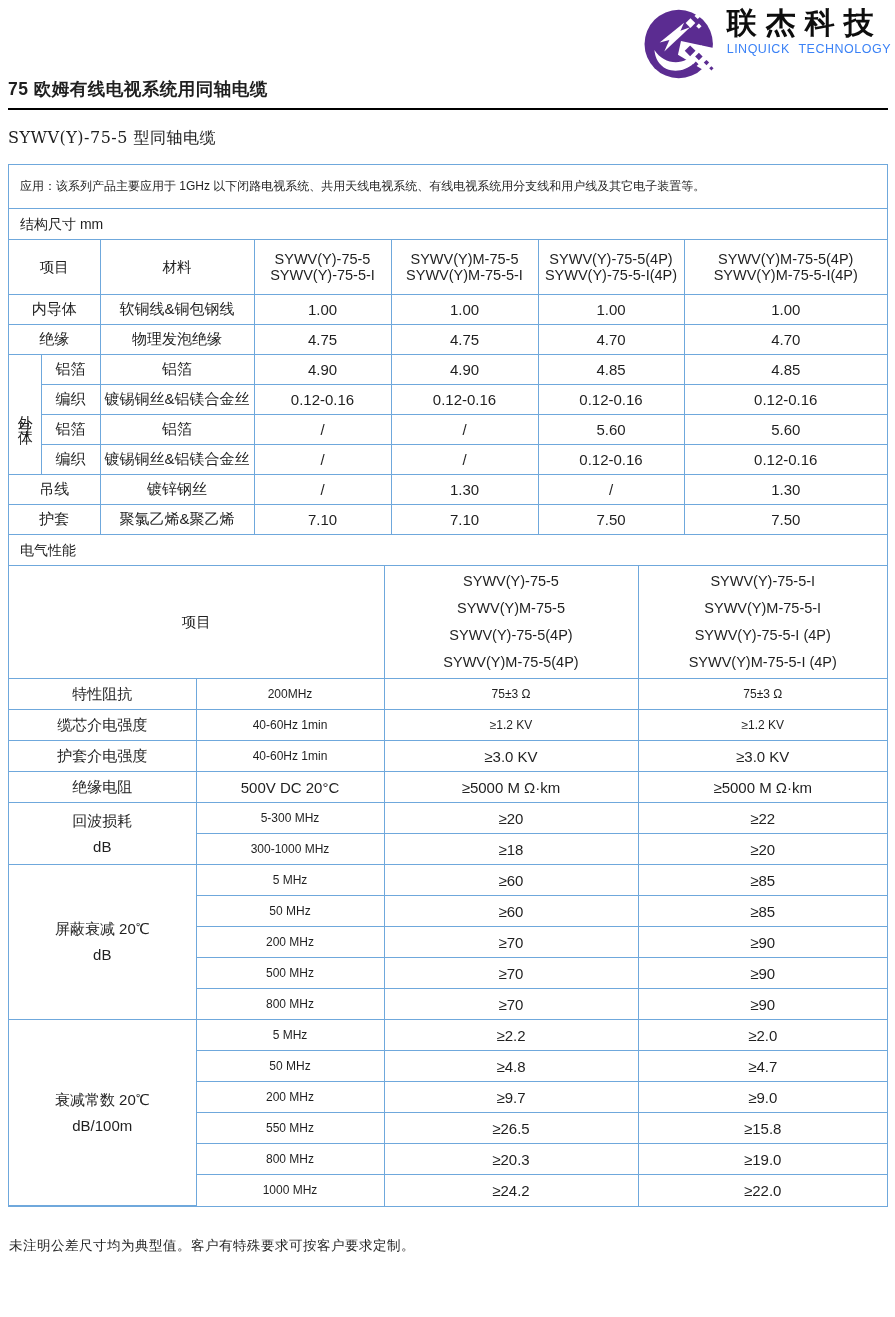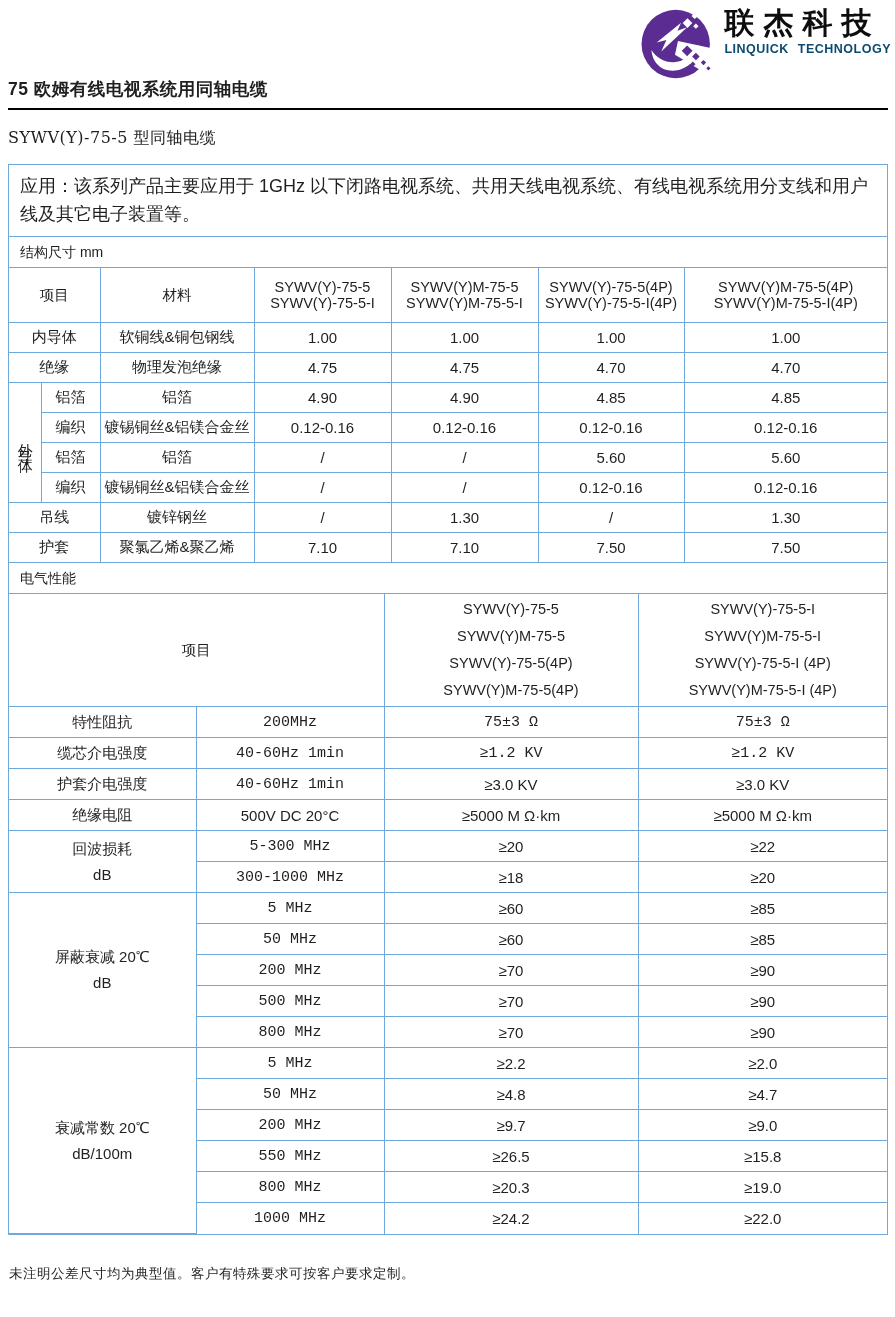--- a/index.html
+++ b/index.html
@@ -12,45 +12,45 @@
   body{
     width:895px;height:1317px;overflow:hidden;position:relative;
     font-family:"Liberation Sans",sans-serif;color:var(--ink);
   }
   .page{padding:0 7px 0 8px;position:relative;}
 
   
   .logo{position:absolute;top:6px;right:4px;display:flex;gap:8px;}
   .logo svg{display:block;}
   .logo-cn{font-size:30px;font-weight:bold;letter-spacing:9px;color:#0d0d0d;line-height:1.1;white-space:nowrap;}
-  .logo-en{font-size:12.5px;font-weight:bold;letter-spacing:.5px;word-spacing:5px;color:#0c4a6e;margin-top:3px;white-space:nowrap;}
+  .logo-en{font-size:12.5px;font-weight:normal;letter-spacing:.5px;word-spacing:5px;color:#3b82f6;margin-top:3px;white-space:nowrap;}
   .doc-title{font-size:17.5px;font-weight:bold;padding-top:77px;letter-spacing:.5px;}
   .title-rule{border:none;border-top:2px solid #000;margin-top:7px;}
   .doc-subtitle{font-family:"DejaVu Serif",serif;font-weight:normal;font-size:16px;margin-top:18px;letter-spacing:.5px;}
 
   
   .main-box{border:1px solid var(--tb);margin-top:15px;}
-  .app-row{border-bottom:1px solid var(--tb);padding:7px 11px 8px 11px;font-size:18px;line-height:28px;}
+  .app-row{border-bottom:1px solid var(--tb);padding:7px 11px 8px 11px;font-size:12px;line-height:28px;}
   .sec-row{padding:4px 11px;font-size:14px;line-height:22px;}
 
   table{width:100%;border-collapse:collapse;table-layout:fixed;}
   td{border:1px solid var(--tb);text-align:center;vertical-align:middle;font-size:15px;padding:2px 4px;}
   table tr td:first-child{border-left:none;}
   table tr td:last-child{border-right:none;}
   .struct tr:first-child td{border-top:1px solid var(--tb);}
   .elec tr:last-child td{border-bottom:none;}
 
   .struct td{height:30px;}
   .struct .hdr td{height:55px;font-size:14.5px;}
   .pre{white-space:pre-line;}
   .vert-wrap{writing-mode:vertical-lr;text-orientation:upright;letter-spacing:7px;margin:0 auto;font-size:15px;}
 
   .elec td{height:31px;}
   .elec .hdr td{height:110px;line-height:27px;font-size:14.5px;}
-  .serif{font-family:Liberation Mono, monospace;font-size:15px;}
+  .serif{font-family:Liberation Sans, sans-serif;font-size:12px;}
   .glabel{line-height:26px;}
 
   .footer-note{font-size:13.5px;margin:30px 0 0 1px;letter-spacing:.5px;}
 </style>
 </head>
 <body>
 
 <div class="page">
 
   <div class="logo">

